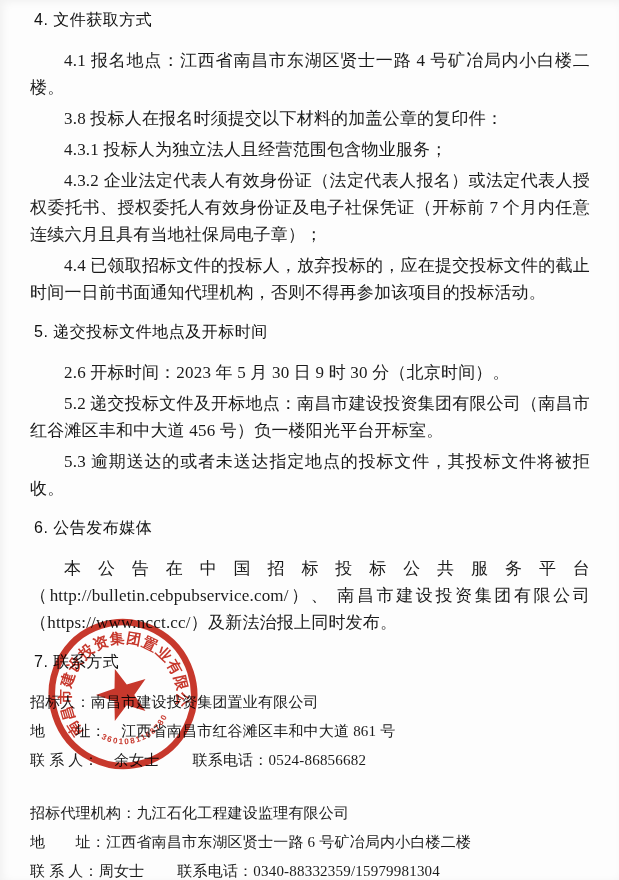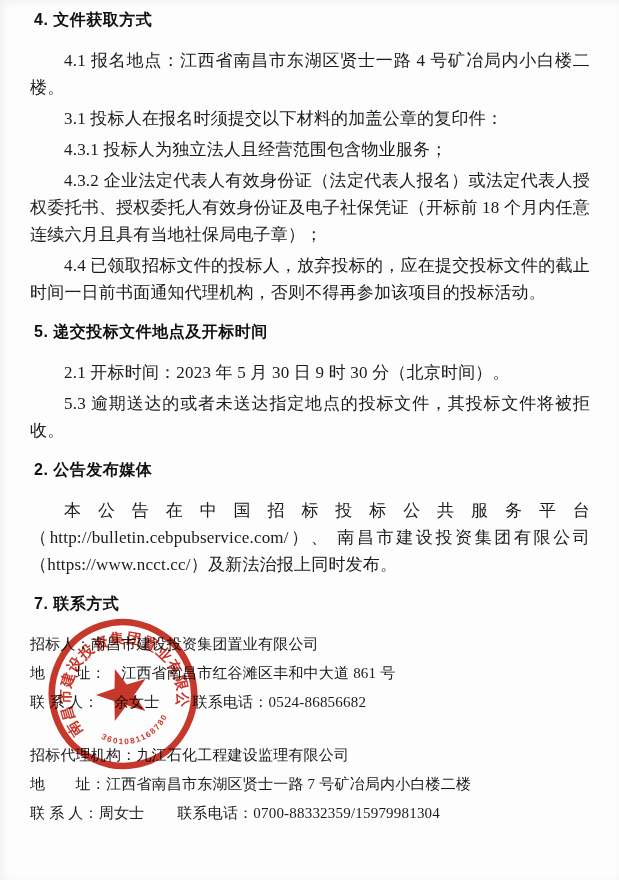--- a/index.html
+++ b/index.html
@@ -8,21 +8,21 @@
     width:619px;height:880px;
     background:#fdfdfd;
     overflow:hidden;
     color:#1b1b1b;
     font-family:"Liberation Serif","DejaVu Serif",serif;
     box-shadow:inset 3px 2px 8px rgba(0,0,0,0.05);
   }
   .content{padding:8px 29px 0 30px;}
   .sec-heading{
     font-family:"Liberation Sans","DejaVu Sans",sans-serif;
-    font-weight:700;
+    font-weight:400;
     font-size:16px;
     letter-spacing:0.5px;
     margin:16px 0 16px 4px;
     color:#111;
   }
   .sec-heading.first{margin-top:2px;margin-bottom:16px;}
   .para{
     font-size:17px;
     line-height:27px;
     margin:0 0 4px 0;
@@ -56,30 +56,31 @@
   }
 </style>
 </head>
 <body>
 
 <div class="page">
   <div class="content">
 
     <div class="sec-heading first">4. 文件获取方式</div>
     <p class="para">4.1 报名地点：江西省南昌市东湖区贤士一路 4 号矿冶局内小白楼二楼。</p>
-    <p class="para">3.1 投标人在报名时须提交以下材料的加盖公章的复印件：</p>
+    <p class="para">3.8 投标人在报名时须提交以下材料的加盖公章的复印件：</p>
     <p class="para">4.3.1 投标人为独立法人且经营范围包含物业服务；</p>
-    <p class="para">4.3.2 企业法定代表人有效身份证（法定代表人报名）或法定代表人授权委托书、授权委托人有效身份证及电子社保凭证（开标前 18 个月内任意连续六月且具有当地社保局电子章）；</p>
+    <p class="para">4.3.2 企业法定代表人有效身份证（法定代表人报名）或法定代表人授权委托书、授权委托人有效身份证及电子社保凭证（开标前 7 个月内任意连续六月且具有当地社保局电子章）；</p>
     <p class="para">4.4 已领取招标文件的投标人，放弃投标的，应在提交投标文件的截止时间一日前书面通知代理机构，否则不得再参加该项目的投标活动。</p>
 
     <div class="sec-heading">5. 递交投标文件地点及开标时间</div>
-    <p class="para">2.1 开标时间：2023 年 5 月 30 日 9 时 30 分（北京时间）。</p>
+    <p class="para">2.6 开标时间：2023 年 5 月 30 日 9 时 30 分（北京时间）。</p>
+    <p class="para">5.2 递交投标文件及开标地点：南昌市建设投资集团有限公司（南昌市红谷滩区丰和中大道 456 号）负一楼阳光平台开标室。</p>
     <p class="para">5.3 逾期送达的或者未送达指定地点的投标文件，其投标文件将被拒收。</p>
 
-    <div class="sec-heading">2. 公告发布媒体</div>
+    <div class="sec-heading">6. 公告发布媒体</div>
     <p class="para">本公告在中国招标投标公共服务平台（http://bulletin.cebpubservice.com/）、 南昌市建设投资集团有限公司 （https://www.ncct.cc/）及新法治报上同时发布。</p>
 
     <div class="sec-heading">7. 联系方式</div>
 
     <div class="contact-block bidder">
       <div class="crow">
         <span>招标人：</span><span>南昌市建设投资集团置业有限公司</span>
       </div>
       <div class="crow">
         <span>地　　址：　</span><span>江西省南昌市红谷滩区丰和中大道 861 号</span>
@@ -87,24 +88,24 @@
       <div class="crow">
         <span>联 系 人：　</span><span>余女士</span><span class="phone-group">联系电话：</span><span>0524-86856682</span>
       </div>
     </div>
 
     <div class="contact-block agency">
       <div class="crow">
         <span>招标代理机构：</span><span>九江石化工程建设监理有限公司</span>
       </div>
       <div class="crow">
-        <span>地　　址：</span><span>江西省南昌市东湖区贤士一路 7 号矿冶局内小白楼二楼</span>
+        <span>地　　址：</span><span>江西省南昌市东湖区贤士一路 6 号矿冶局内小白楼二楼</span>
       </div>
       <div class="crow">
-        <span>联 系 人：</span><span>周女士</span><span class="phone-group">联系电话：</span><span>0700-88332359/15979981304</span>
+        <span>联 系 人：</span><span>周女士</span><span class="phone-group">联系电话：</span><span>0340-88332359/15979981304</span>
       </div>
     </div>
 
   </div>
 
   <div class="seal">
     <svg viewBox="0 0 150 150" xmlns="http://www.w3.org/2000/svg">
       <defs>
         <path id="arcTop" d="M 27,100.4 A 53,53 0 1 1 123,100.4" fill="none"></path>
         <path id="arcBottom" d="M 37.5,106 A 47,47 0 0 0 112.5,106" fill="none"></path>

